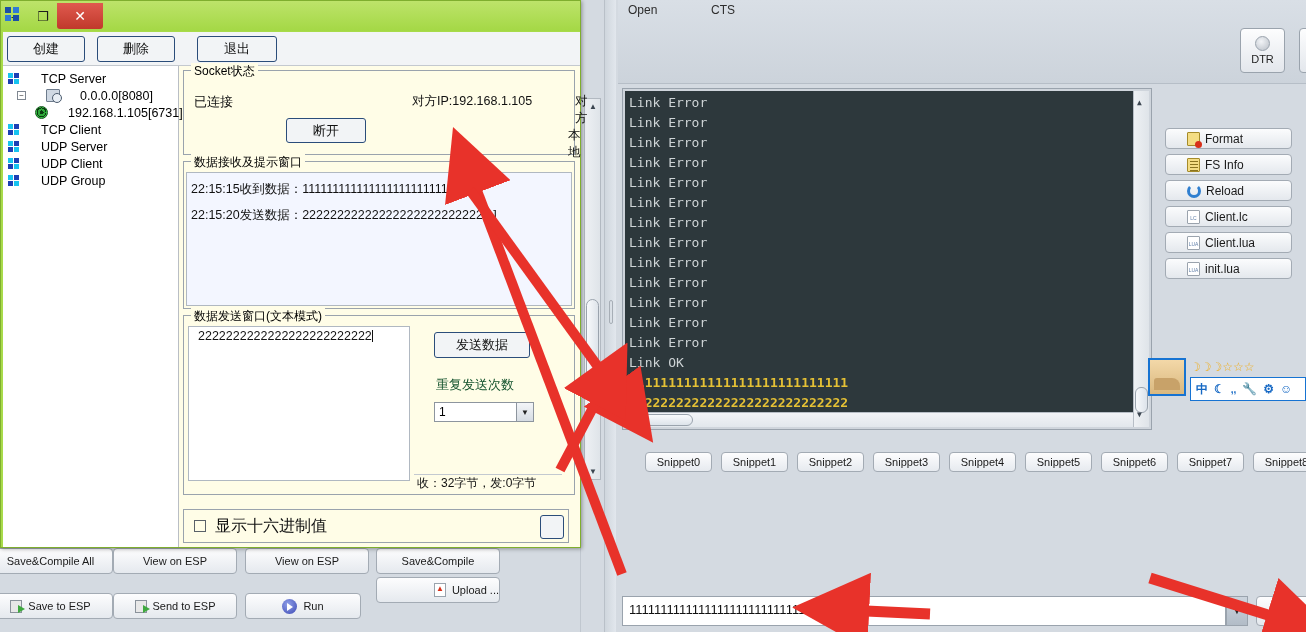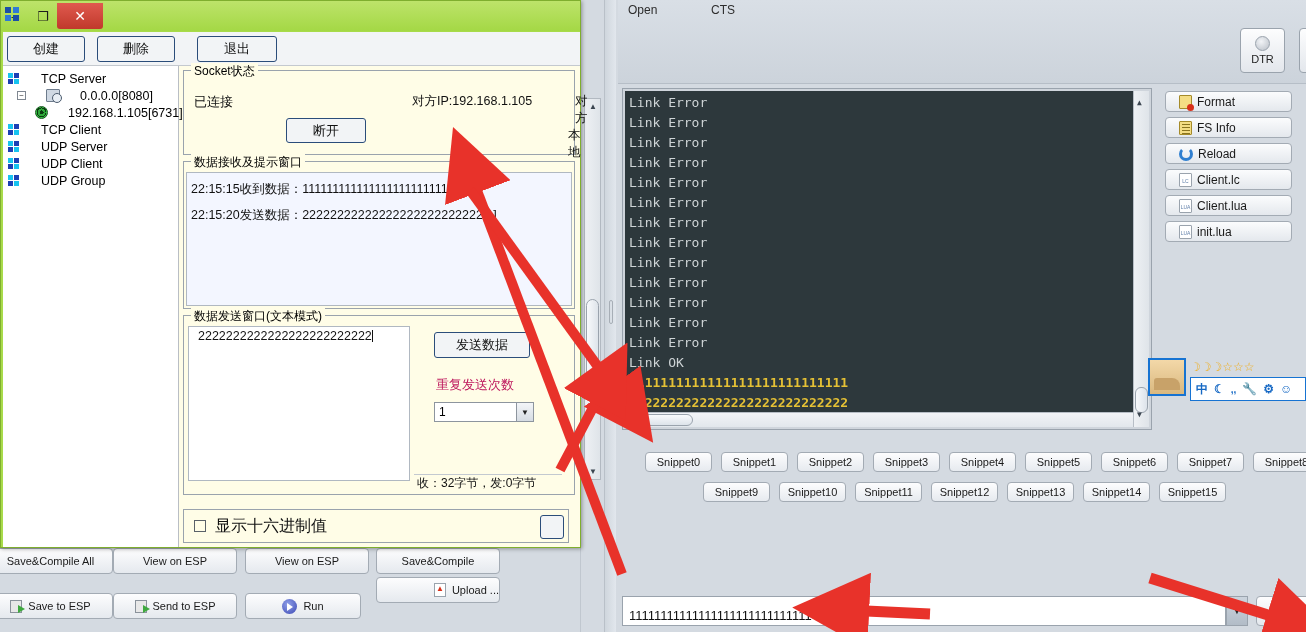--- a/index.html
+++ b/index.html
@@ -75,22 +75,22 @@
     position: absolute; left: 14px; top: 1px; width: 54px; height: 12px;
     background: linear-gradient(#f9fbfd,#dde3ea); border: 1px solid #9aa3ad; border-radius: 6px;
   }
 
   
   .fs-panel { position: absolute; left: 1160px; top: 86px; width: 146px; height: 350px; }
   .fs-btn {
     position: absolute; left: 5px; width: 127px; height: 21px;
     background: linear-gradient(#fbfcfd,#e4e8ed);
     border: 1px solid #a3abb4; border-radius: 4px;
-    display: flex; align-items: center; gap: 5px; padding-left: 13px;
-    font-size: 12px; color: #1a1a1a;
+    display: flex; align-items: center; gap: 5px; padding-left: 21px;
+    font-size: 12px; color: #1a1a1a; margin-top: 37px;
   }
   .doc-ico { width: 13px; height: 14px; background: #f4dd84; border: 1px solid #a58b2a; border-radius: 1px; position: relative; flex: none; }
   .doc-ico.lines::after { content:""; position:absolute; left:2px; top:2px; width:8px; height:1px;
     box-shadow: 0 0 0 0 #8a7420, 0 3px 0 0 #8a7420, 0 6px 0 0 #8a7420, 0 9px 0 0 #8a7420; background:#8a7420; }
   .doc-ico.redmark::after { content:""; position:absolute; right:-3px; bottom:-3px; width:7px; height:7px;
     background:#d8301a; border-radius:50%; }
   .reload-ico { width: 14px; height: 14px; border-radius: 50%; border: 3px solid #2f7fd0;
     border-top-color: transparent; flex: none; }
   .lua-ico { width: 13px; height: 14px; background: #fff; border: 1px solid #9aa3ad; border-radius: 1px;
     font-size: 5px; color: #5f7ea8; text-align: center; line-height: 14px; flex: none; }
@@ -118,21 +118,21 @@
     display: flex; align-items: center; justify-content: center; gap: 5px;
   }
   .power-ico { width: 14px; height: 14px; border-radius: 50%;
     background: radial-gradient(circle at 40% 35%, #f07a6a, #c1231b);
     color: #fff; font-size: 9px; text-align: center; line-height: 14px; flex:none; }
 
   .send-bar { position: absolute; left: 622px; top: 596px; width: 684px; height: 32px; }
   .send-input {
     position: absolute; left: 0; top: 0; width: 604px; height: 30px;
     background: #fff; border: 1px solid #9aa3ad;
-    font-size: 13px; color: #111; padding: 11px 6px;
+    font-size: 13px; color: #111; padding: 5px 6px;
     font-family: "Liberation Sans", sans-serif; overflow:hidden; white-space:nowrap;
   }
   .send-drop {
     position: absolute; left: 604px; top: 0; width: 22px; height: 30px;
     background: linear-gradient(#ccd4dd,#b2bcc7); border: 1px solid #9aa3ad;
     display: flex; align-items: center; justify-content: center; font-size: 9px; color:#222;
   }
   .send-btn {
     position: absolute; left: 634px; top: 0; width: 66px; height: 30px;
     background: linear-gradient(#fdfdfe,#e4e8ed); border: 1px solid #a3abb4; border-radius: 4px;
@@ -267,21 +267,21 @@
     position: absolute; left: 4px; top: 10px; width: 222px; height: 155px;
     background: #fff; border: 1px solid #b0b8c1; font-size: 12.5px; color: #111;
     padding: 2px 9px; overflow: hidden; white-space: pre-wrap; word-break: break-all;
   }
   .caret { display:inline-block; width:1px; height:12px; background:#111; vertical-align:-2px; }
   .send-data-btn {
     position: absolute; left: 250px; top: 16px; width: 96px; height: 26px;
     background: #f2f4f6; border: 1px solid #2b4d7a; border-radius: 3px;
     display: flex; align-items: center; justify-content: center; font-size: 13px; color: #111;
   }
-  .repeat-lbl { position: absolute; left: 252px; top: 60px; font-size: 13px; color: #be185d; }
+  .repeat-lbl { position: absolute; left: 252px; top: 60px; font-size: 13px; color: #14532d; }
   .repeat-sel {
     position: absolute; left: 250px; top: 86px; width: 100px; height: 20px;
     background: #fff; border: 1px solid #8d959e; display: flex; align-items: center;
   }
   .repeat-sel .v { flex: 1; padding-left: 4px; font-size: 12px; }
   .repeat-sel .a { width: 17px; height: 100%; background: linear-gradient(#f3f5f8,#d6dce3);
     border-left: 1px solid #8d959e; display:flex;align-items:center;justify-content:center;
     font-size: 8px; color: #222; }
   .byte-status {
     position: absolute; left: 230px; bottom: 2px; width: 148px; height: 18px;
@@ -405,29 +405,20 @@
       <div class="snip-row r1" id="snip-row-1">
           <div class="snip-btn">Snippet0</div>
           <div class="snip-btn">Snippet1</div>
           <div class="snip-btn">Snippet2</div>
           <div class="snip-btn">Snippet3</div>
           <div class="snip-btn">Snippet4</div>
           <div class="snip-btn">Snippet5</div>
           <div class="snip-btn">Snippet6</div>
           <div class="snip-btn">Snippet7</div>
           <div class="snip-btn">Snippet8</div>
-        </div>
-      <div class="snip-row r2" id="snip-row-2">
-          <div class="snip-btn">Snippet9</div>
-          <div class="snip-btn">Snippet10</div>
-          <div class="snip-btn">Snippet11</div>
-          <div class="snip-btn">Snippet12</div>
-          <div class="snip-btn">Snippet13</div>
-          <div class="snip-btn">Snippet14</div>
-          <div class="snip-btn">Snippet15</div>
         </div>
     </div>
 
 
     <div class="send-bar">
       <div class="send-input">11111111111111111111111111111</div>
       <div class="send-drop">
         <span>▼</span>
       </div>
       <div class="send-btn">

